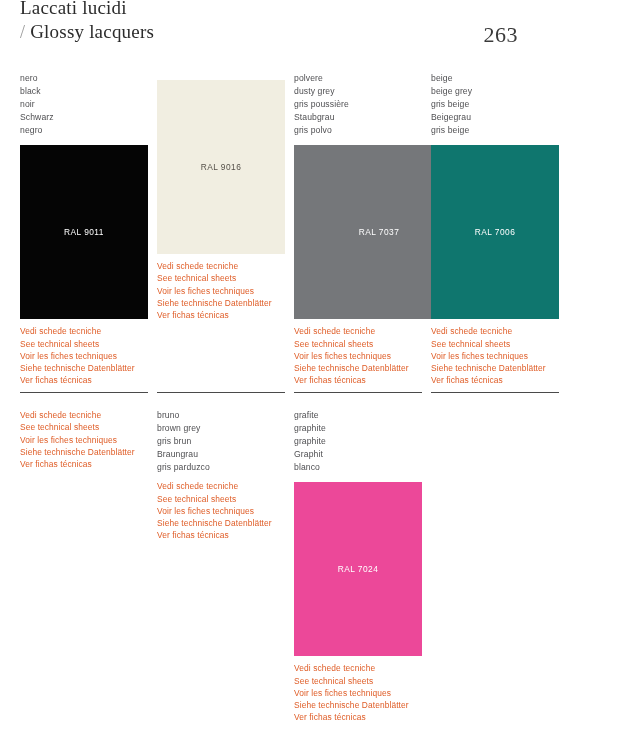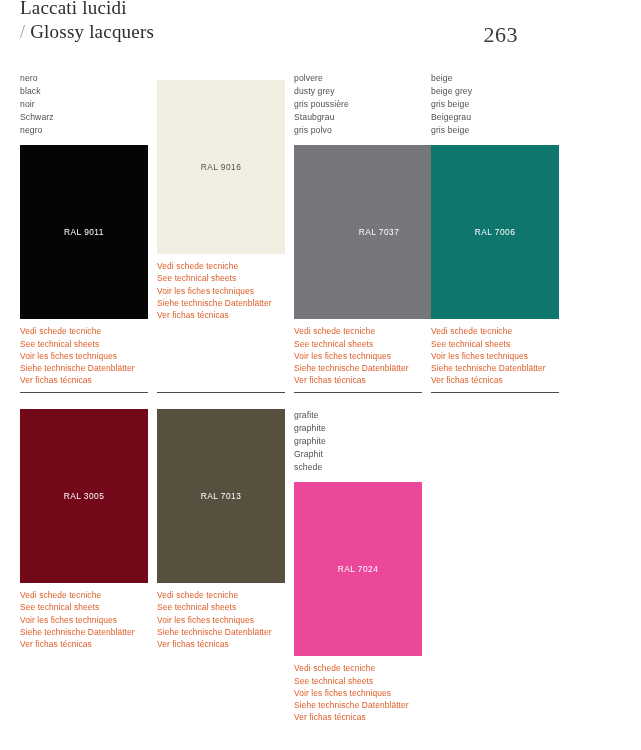--- a/index.html
+++ b/index.html
@@ -226,54 +226,55 @@
       <li>Ver fichas técnicas</li>
     </ul>
   </div>
 
 </div>
 
 <div class="swatch-row row-2">
 
   <div class="col col-0">
     <div class="rule"></div>
-    <div class="swatch" style="background: rgb(115, 9, 24);">
-      <div class="swatch-label" style="color: rgb(255, 255, 255);">RAL 3005</div>
-    </div>
     <ul class="links" style="color: rgb(223, 92, 38);">
       <li>Vedi schede tecniche</li>
       <li>See technical sheets</li>
       <li>Voir les fiches techniques</li>
       <li>Siehe technische Datenblätter</li>
       <li>Ver fichas técnicas</li>
     </ul>
   </div>
 
   <div class="col col-1">
     <div class="rule"></div>
-    <div class="swatch" style="background: rgb(87, 80, 62);">
-      <div class="swatch-label" style="color: rgb(255, 255, 255);">RAL 7013</div>
-    </div>
+    <ul class="name-list">
+      <li>bruno</li>
+      <li>brown grey</li>
+      <li>gris brun</li>
+      <li>Braungrau</li>
+      <li>gris parduzco</li>
+    </ul>
     <ul class="links" style="color: rgb(223, 92, 38);">
       <li>Vedi schede tecniche</li>
       <li>See technical sheets</li>
       <li>Voir les fiches techniques</li>
       <li>Siehe technische Datenblätter</li>
       <li>Ver fichas técnicas</li>
     </ul>
   </div>
 
   <div class="col col-2">
     <div class="rule"></div>
     <ul class="name-list">
       <li>grafite</li>
       <li>graphite</li>
       <li>graphite</li>
       <li>Graphit</li>
-      <li>schede</li>
+      <li>blanco</li>
     </ul>
     <div class="swatch" style="background: #ec4899;">
       <div class="swatch-label" style="color: rgb(255, 255, 255);">RAL 7024</div>
     </div>
     <ul class="links" style="color: rgb(223, 92, 38);">
       <li>Vedi schede tecniche</li>
       <li>See technical sheets</li>
       <li>Voir les fiches techniques</li>
       <li>Siehe technische Datenblätter</li>
       <li>Ver fichas técnicas</li>

